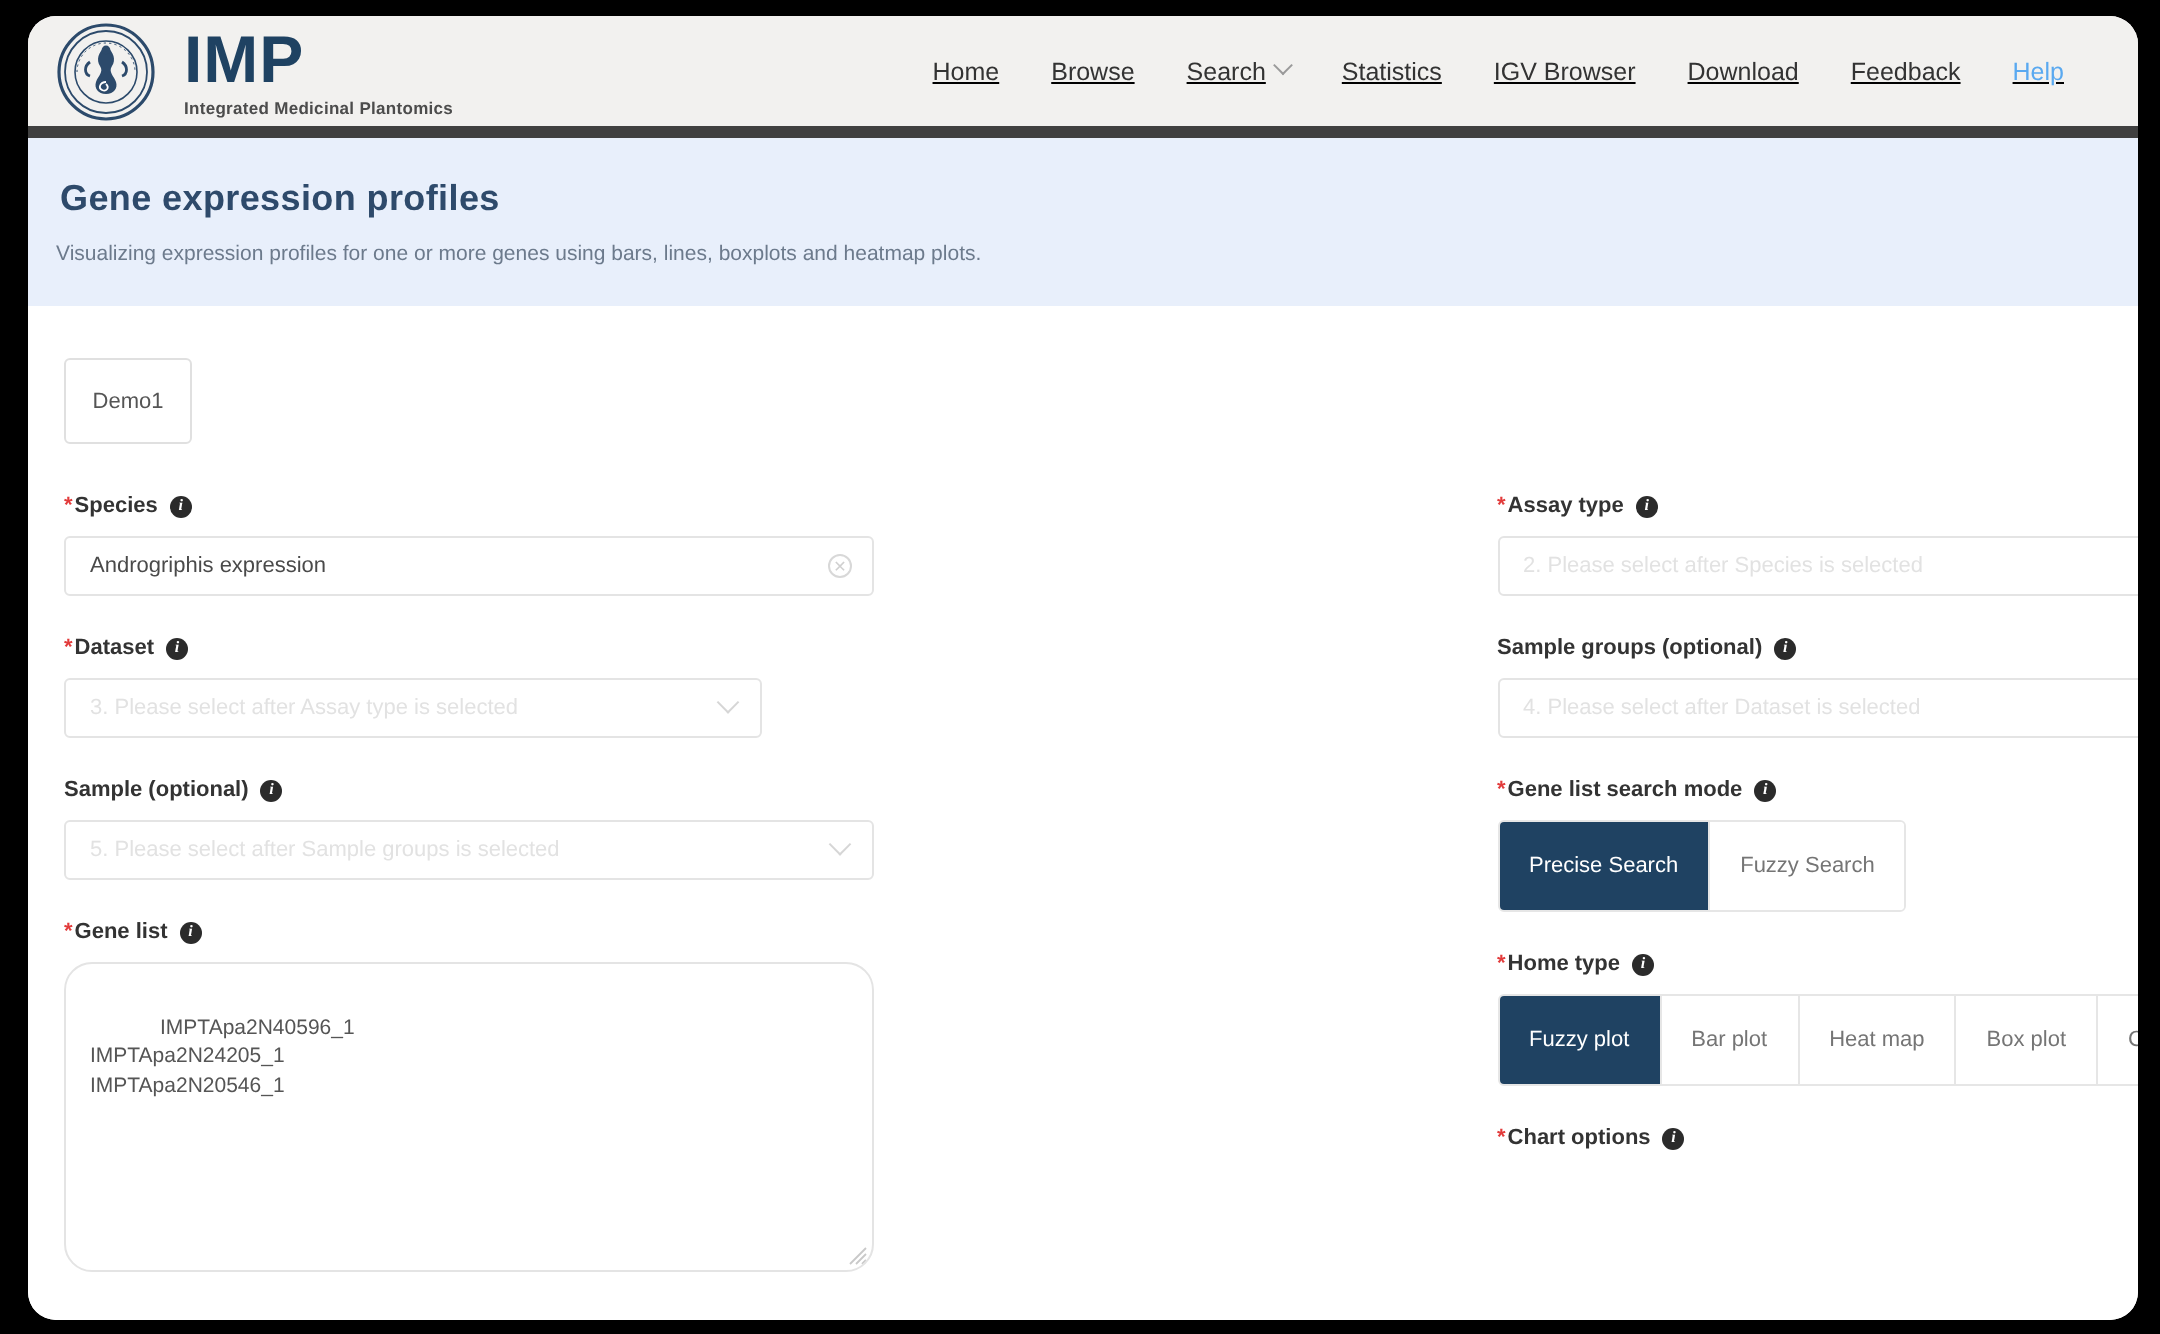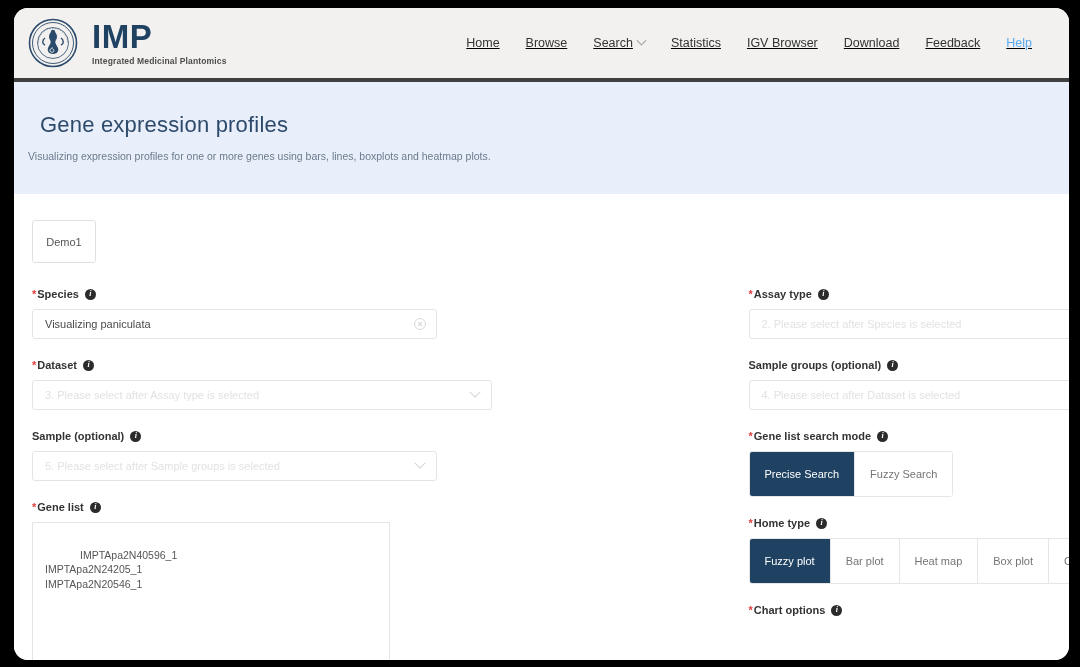--- a/index.html
+++ b/index.html
@@ -14,26 +14,26 @@
     position: absolute;
     left: 14px; top: 8px;
     width: 1055px; height: 652px;
     background: #ffffff;
     border-radius: 14px;
     overflow: hidden;
   }
 
   
   .topnav {
-    height: 74px;
+    height: 61px;
     background: #f2f1ef;
     display: flex;
     align-items: center;
     padding: 0 10px 0 0;
-    border-bottom: 4px solid #404040;
+    border-bottom: 6px solid #404040;
     justify-content: center;
   }
   .brand {
     display: flex;
     align-items: center;
     margin-left: 14px;
     gap: 14px;
   }
   .seal { width: 50px; height: 50px; display: block; }
   .brand-text { display: flex; flex-direction: column; justify-content: center; }
@@ -78,28 +78,28 @@
     border-bottom: 1.3px solid #9a9a9a;
     transform: rotate(45deg) translate(-2px,-2px);
   }
 
   
   .banner {
     background: #e8effb;
     padding: 18px 0 20px 14px;
   }
   .banner h1 {
-    margin: 12px;
-    font-size: 22px;
-    font-weight: normal;
+    margin: 2px;
+    font-size: 18px;
+    font-weight: bold;
     color: #2e4a6b;
     letter-spacing: 0.2px;
   }
   .banner p {
-    margin: 11px 0 12px 0;
+    margin: 11px 0 0 0;
     font-size: 10.5px;
     color: #6c7a8c;
   }
 
   
   .form-area {
     padding: 26px 0 0 0;
     background: #ffffff;
     position: relative;
     height: 100%;
@@ -213,24 +213,24 @@
     white-space: nowrap;
   }
   .seg-btn:last-child { border-right: none; }
   .seg-btn.active {
     background: #1f4262;
     color: #ffffff;
   }
 
   
   .gene-area {
-    width: 358px;
+    width: 405px;
     height: 155px;
     border: 1px solid #e4e4e4;
-    border-radius: 1px;
+    border-radius: 14px;
     background: #ffffff;
     padding: 10px 10px 10px 12px;
     font-size: 10.5px;
     color: #555555;
     line-height: 14.5px;
     position: relative;
     white-space: pre;
     overflow: hidden;
     cursor: text;
   }
@@ -308,32 +308,32 @@
 
       <div class="col">
 
         <div class="field">
           <div class="field-label">
             <span class="req-star">*</span>
             <span>Species</span>
             <span class="info-icon">i</span>
           </div>
           <div class="input-box" style="width:405px">
-            <span class="val">Visualizing paniculata</span>
+            <span class="val">Androgriphis expression</span>
             <span class="clear-icon">✕</span>
           </div>
         </div>
 
         <div class="field">
           <div class="field-label">
             <span class="req-star">*</span>
             <span>Dataset</span>
             <span class="info-icon">i</span>
           </div>
-          <div class="input-box select" style="width:460px">
+          <div class="input-box select" style="width:349px">
             <span class="ph">3. Please select after Assay type is selected</span>
             <span class="chev"></span>
           </div>
         </div>
 
         <div class="field">
           <div class="field-label">
             <span>Sample (optional)</span>
             <span class="info-icon">i</span>
           </div>

